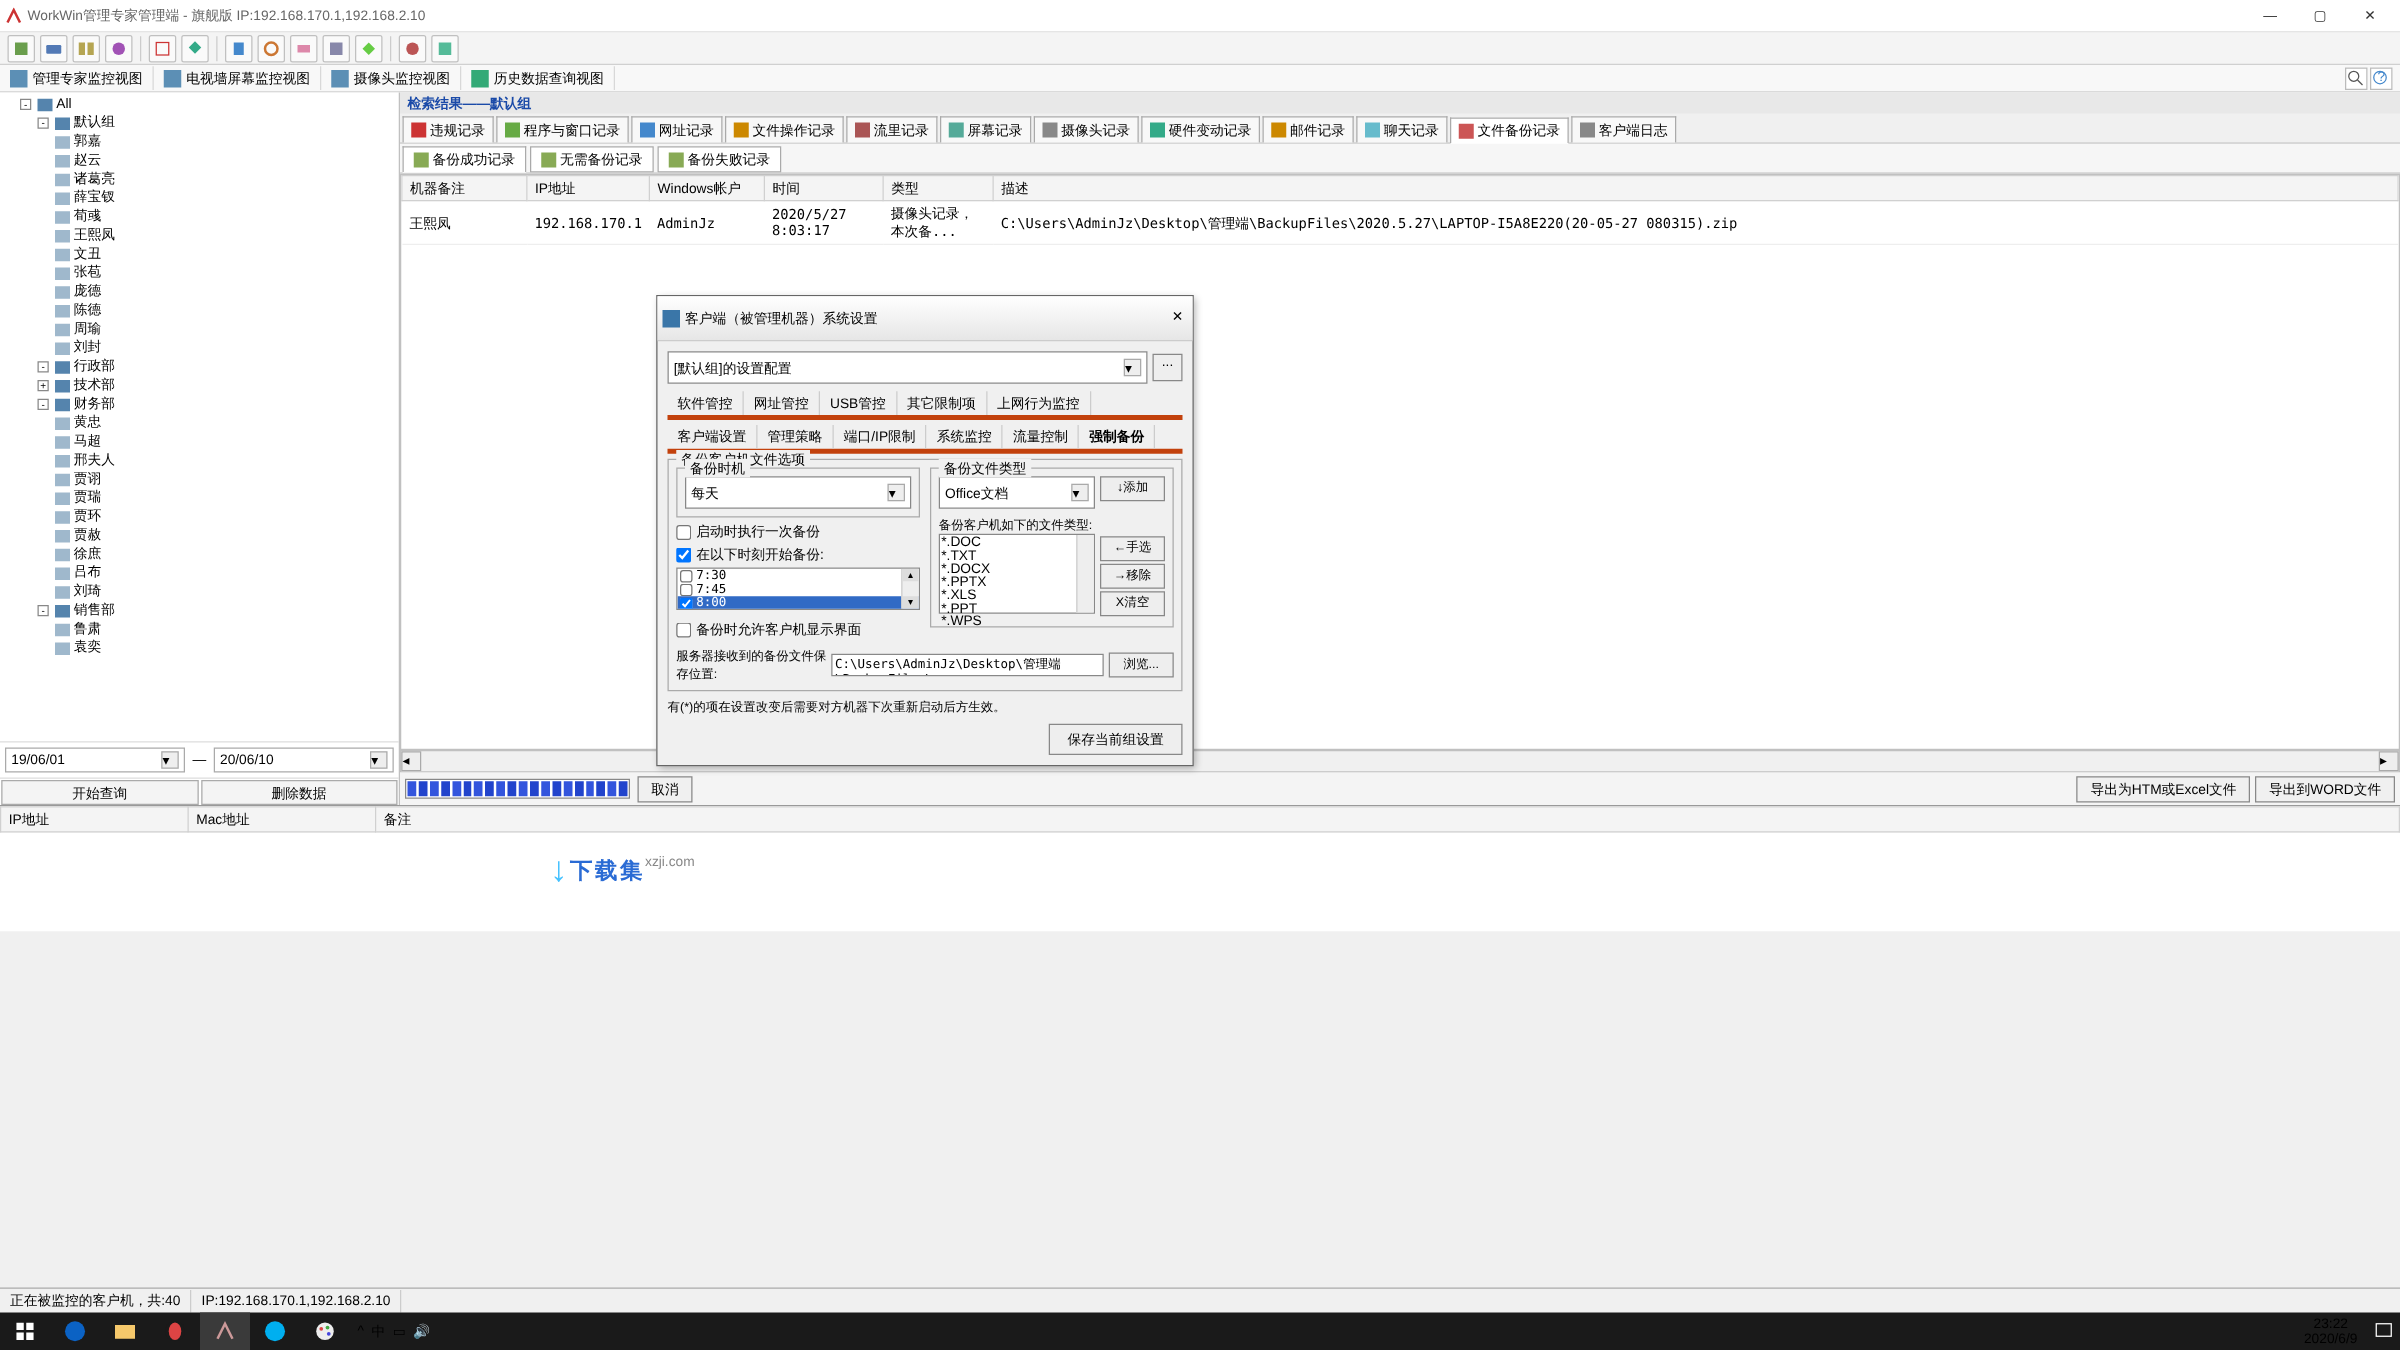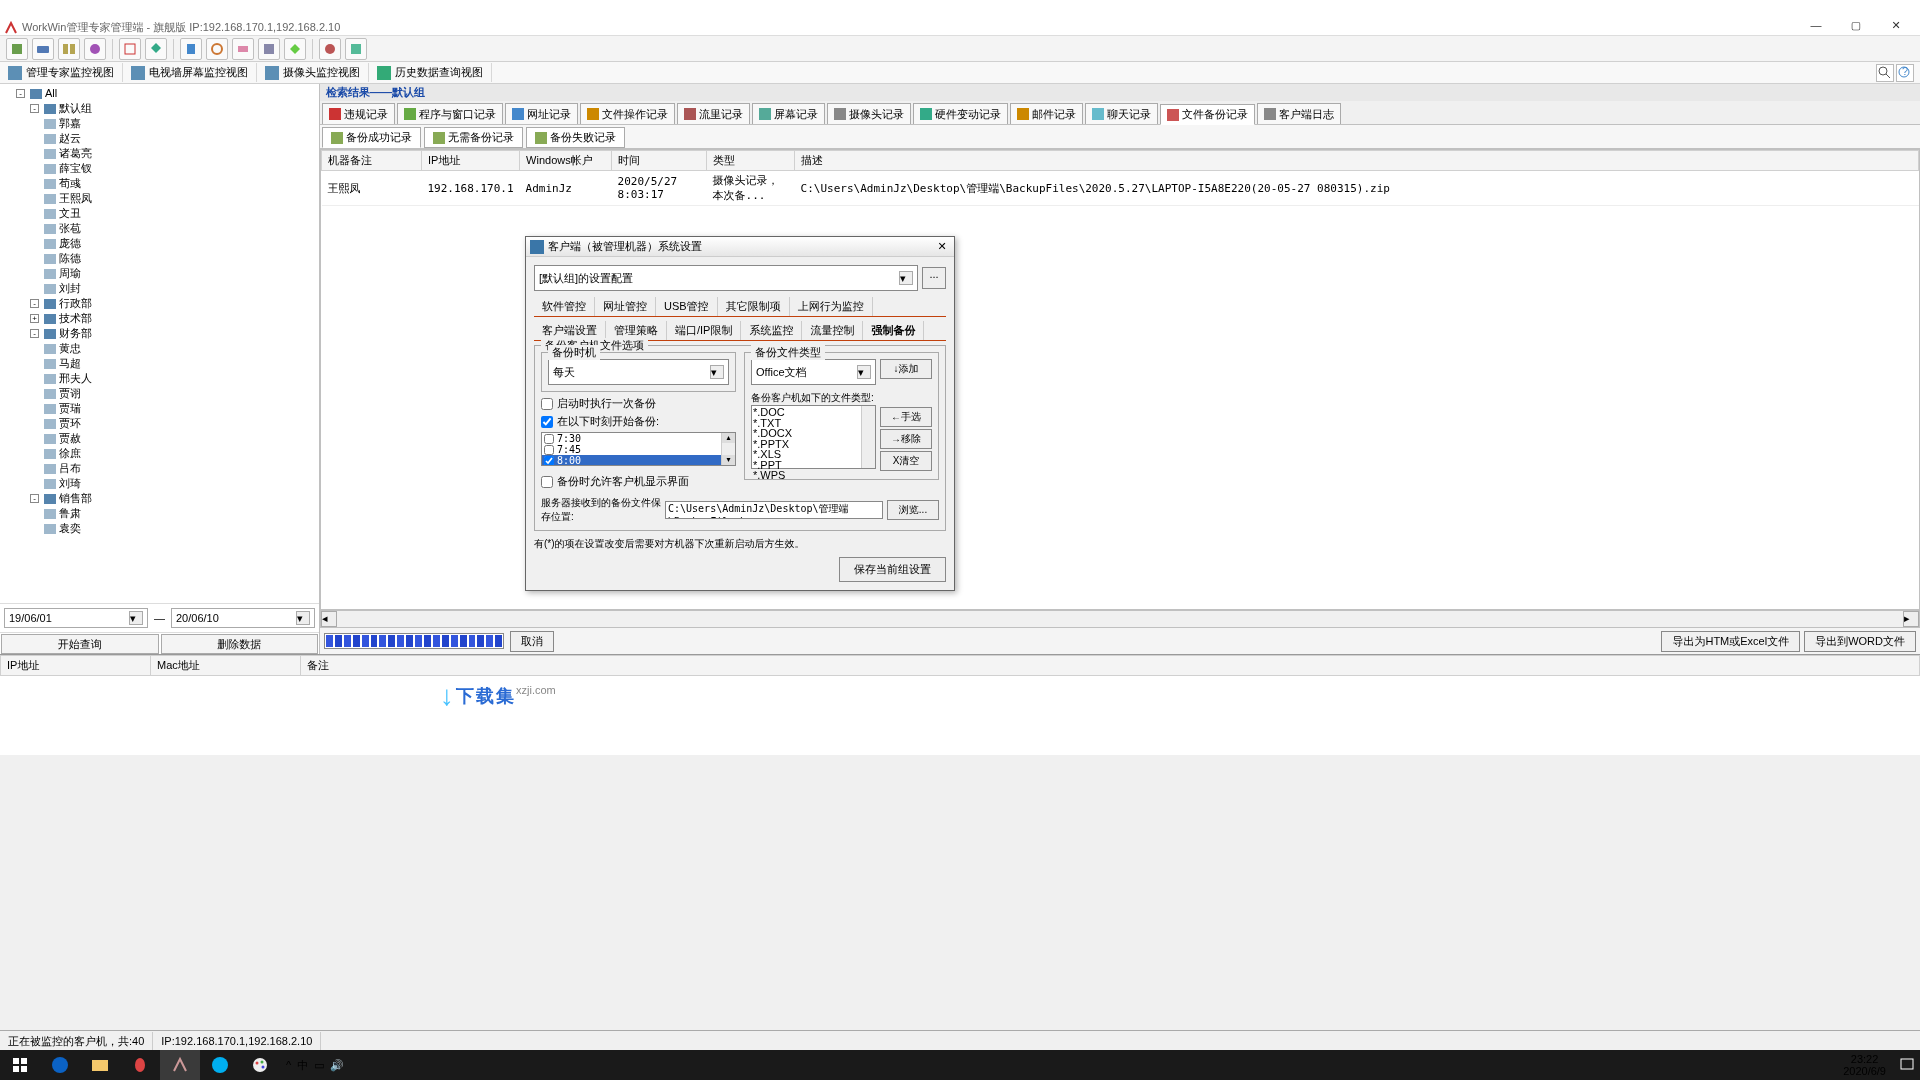--- a/index.html
+++ b/index.html
@@ -1,17 +1,17 @@
 <!DOCTYPE html>
 <html><head>
 <meta charset="utf-8">
 <style>
 *{box-sizing:border-box;margin:0;padding:0;font-family:"Microsoft YaHei",SimSun,Arial,sans-serif;font-size:11px;color:#000}
 body{background:#f0f0f0;width:1920px;height:1080px;overflow:hidden;position:relative}
-.titlebar{height:36px;background:#fff;display:flex;align-items:flex-end;padding:0 4px;border-bottom:1px solid #ddd}
+.titlebar{height:26px;background:#fff;display:flex;align-items:center;padding:0 4px;border-bottom:1px solid #ddd}
 .titlebar .app-icon{width:14px;height:14px;margin-right:4px}
 .titlebar .title{color:#666;flex:1}
 .winbtns{display:flex;gap:0}
 .winbtn{width:40px;height:20px;text-align:center;line-height:20px;color:#333}
 .toolbar{height:26px;background:#f4f4f4;display:flex;align-items:center;padding:0 6px;gap:4px;border-bottom:1px solid #d0d0d0}
 .tb-btn{width:22px;height:22px;border:1px solid #c0c0c0;background:#fafafa;border-radius:2px;display:inline-flex;align-items:center;justify-content:center}
 .tb-sep{width:1px;height:20px;background:#ccc;margin:0 2px}
 .viewbar{height:22px;background:#f8f8f8;display:flex;align-items:center;border-bottom:1px solid #d0d0d0}
 .view-tab{padding:2px 8px;display:flex;align-items:center;gap:4px;border-right:1px solid #d8d8d8}
 .view-tab .vi{width:14px;height:14px;background:#5c8fb5;display:inline-block}
@@ -63,29 +63,29 @@
 .wm-zh{color:#2a6bd4;font-size:18px;font-weight:bold;letter-spacing:2px}
 .wm-en{color:#888;font-size:11px}
 .statusbar{position:absolute;bottom:30px;left:0;right:0;height:20px;background:#f0f0f0;border-top:1px solid #aaa;display:flex;align-items:center}
 .statusbar .cell{padding:0 8px;border-right:1px solid #ccc;height:18px;line-height:18px}
 .taskbar{position:absolute;bottom:0;left:0;right:0;height:30px;background:#1a1a1a;display:flex;align-items:center}
 .tbicon{width:40px;height:30px;display:flex;align-items:center;justify-content:center;font-size:14px}
 .tbtime{margin-left:auto;color:#fff;text-align:center;padding:0 8px;font-size:10px;line-height:12px}
 .tray{color:#fff;padding:0 6px;display:flex;gap:6px;align-items:center}
 
 .dialog{position:absolute;left:525px;top:236px;width:430px;background:#f0f0f0;border:1px solid #666;box-shadow:2px 2px 6px rgba(0,0,0,.3)}
-.dlg-title{height:20px;background:linear-gradient(#fff,#e6e6e6);display:flex;align-items:center;padding:0 4px;border-bottom:1px solid #ccc}
+.dlg-title{height:36px;background:linear-gradient(#fff,#e6e6e6);display:flex;align-items:center;padding:0 4px;border-bottom:1px solid #ccc}
 .dlg-title .icon{width:14px;height:14px;background:#3a76a8;margin-right:4px}
 .dlg-close{margin-left:auto;width:16px;height:14px;text-align:center;line-height:12px}
 .dlg-body{padding:8px}
 .combo{height:22px;border:1px solid #888;background:#fff;display:flex;align-items:center;padding:12px 4px;flex:1}
 .combo .arrow{margin-left:auto;width:14px;height:14px;background:#eee;border:1px solid #aaa}
 .cfgrow{display:flex;gap:4px;align-items:center;margin-bottom:6px}
 .cfgrow .dots{width:24px;height:22px;border:1px solid #888;background:#eee;text-align:center}
-.dlg-tabs{display:flex;flex-wrap:wrap;gap:0;border-bottom:1px solid #c2410c;margin-bottom:4px}
+.dlg-tabs{display:flex;flex-wrap:wrap;gap:0;border-bottom:4px solid #c2410c;margin-bottom:4px}
 .dlg-tab{padding:2px 8px;border-right:1px solid #ccc;color:#000;white-space:nowrap}
 .dlg-tab.active{font-weight:bold}
 .groupbox{border:1px solid #aaa;padding:6px;margin:4px 0;position:relative}
 .groupbox .gtitle{position:absolute;top:-8px;left:6px;background:#f0f0f0;padding:0 4px;font-size:11px}
 .innerflex{display:flex;gap:8px}
 .leftcol{flex:1}
 .rightcol{flex:1}
 .cb{display:flex;align-items:center;gap:4px;margin:3px 0}
 .cb input{width:12px;height:12px}
 .timelist{border:1px solid #888;background:#fff;height:34px;overflow:hidden;position:relative}

